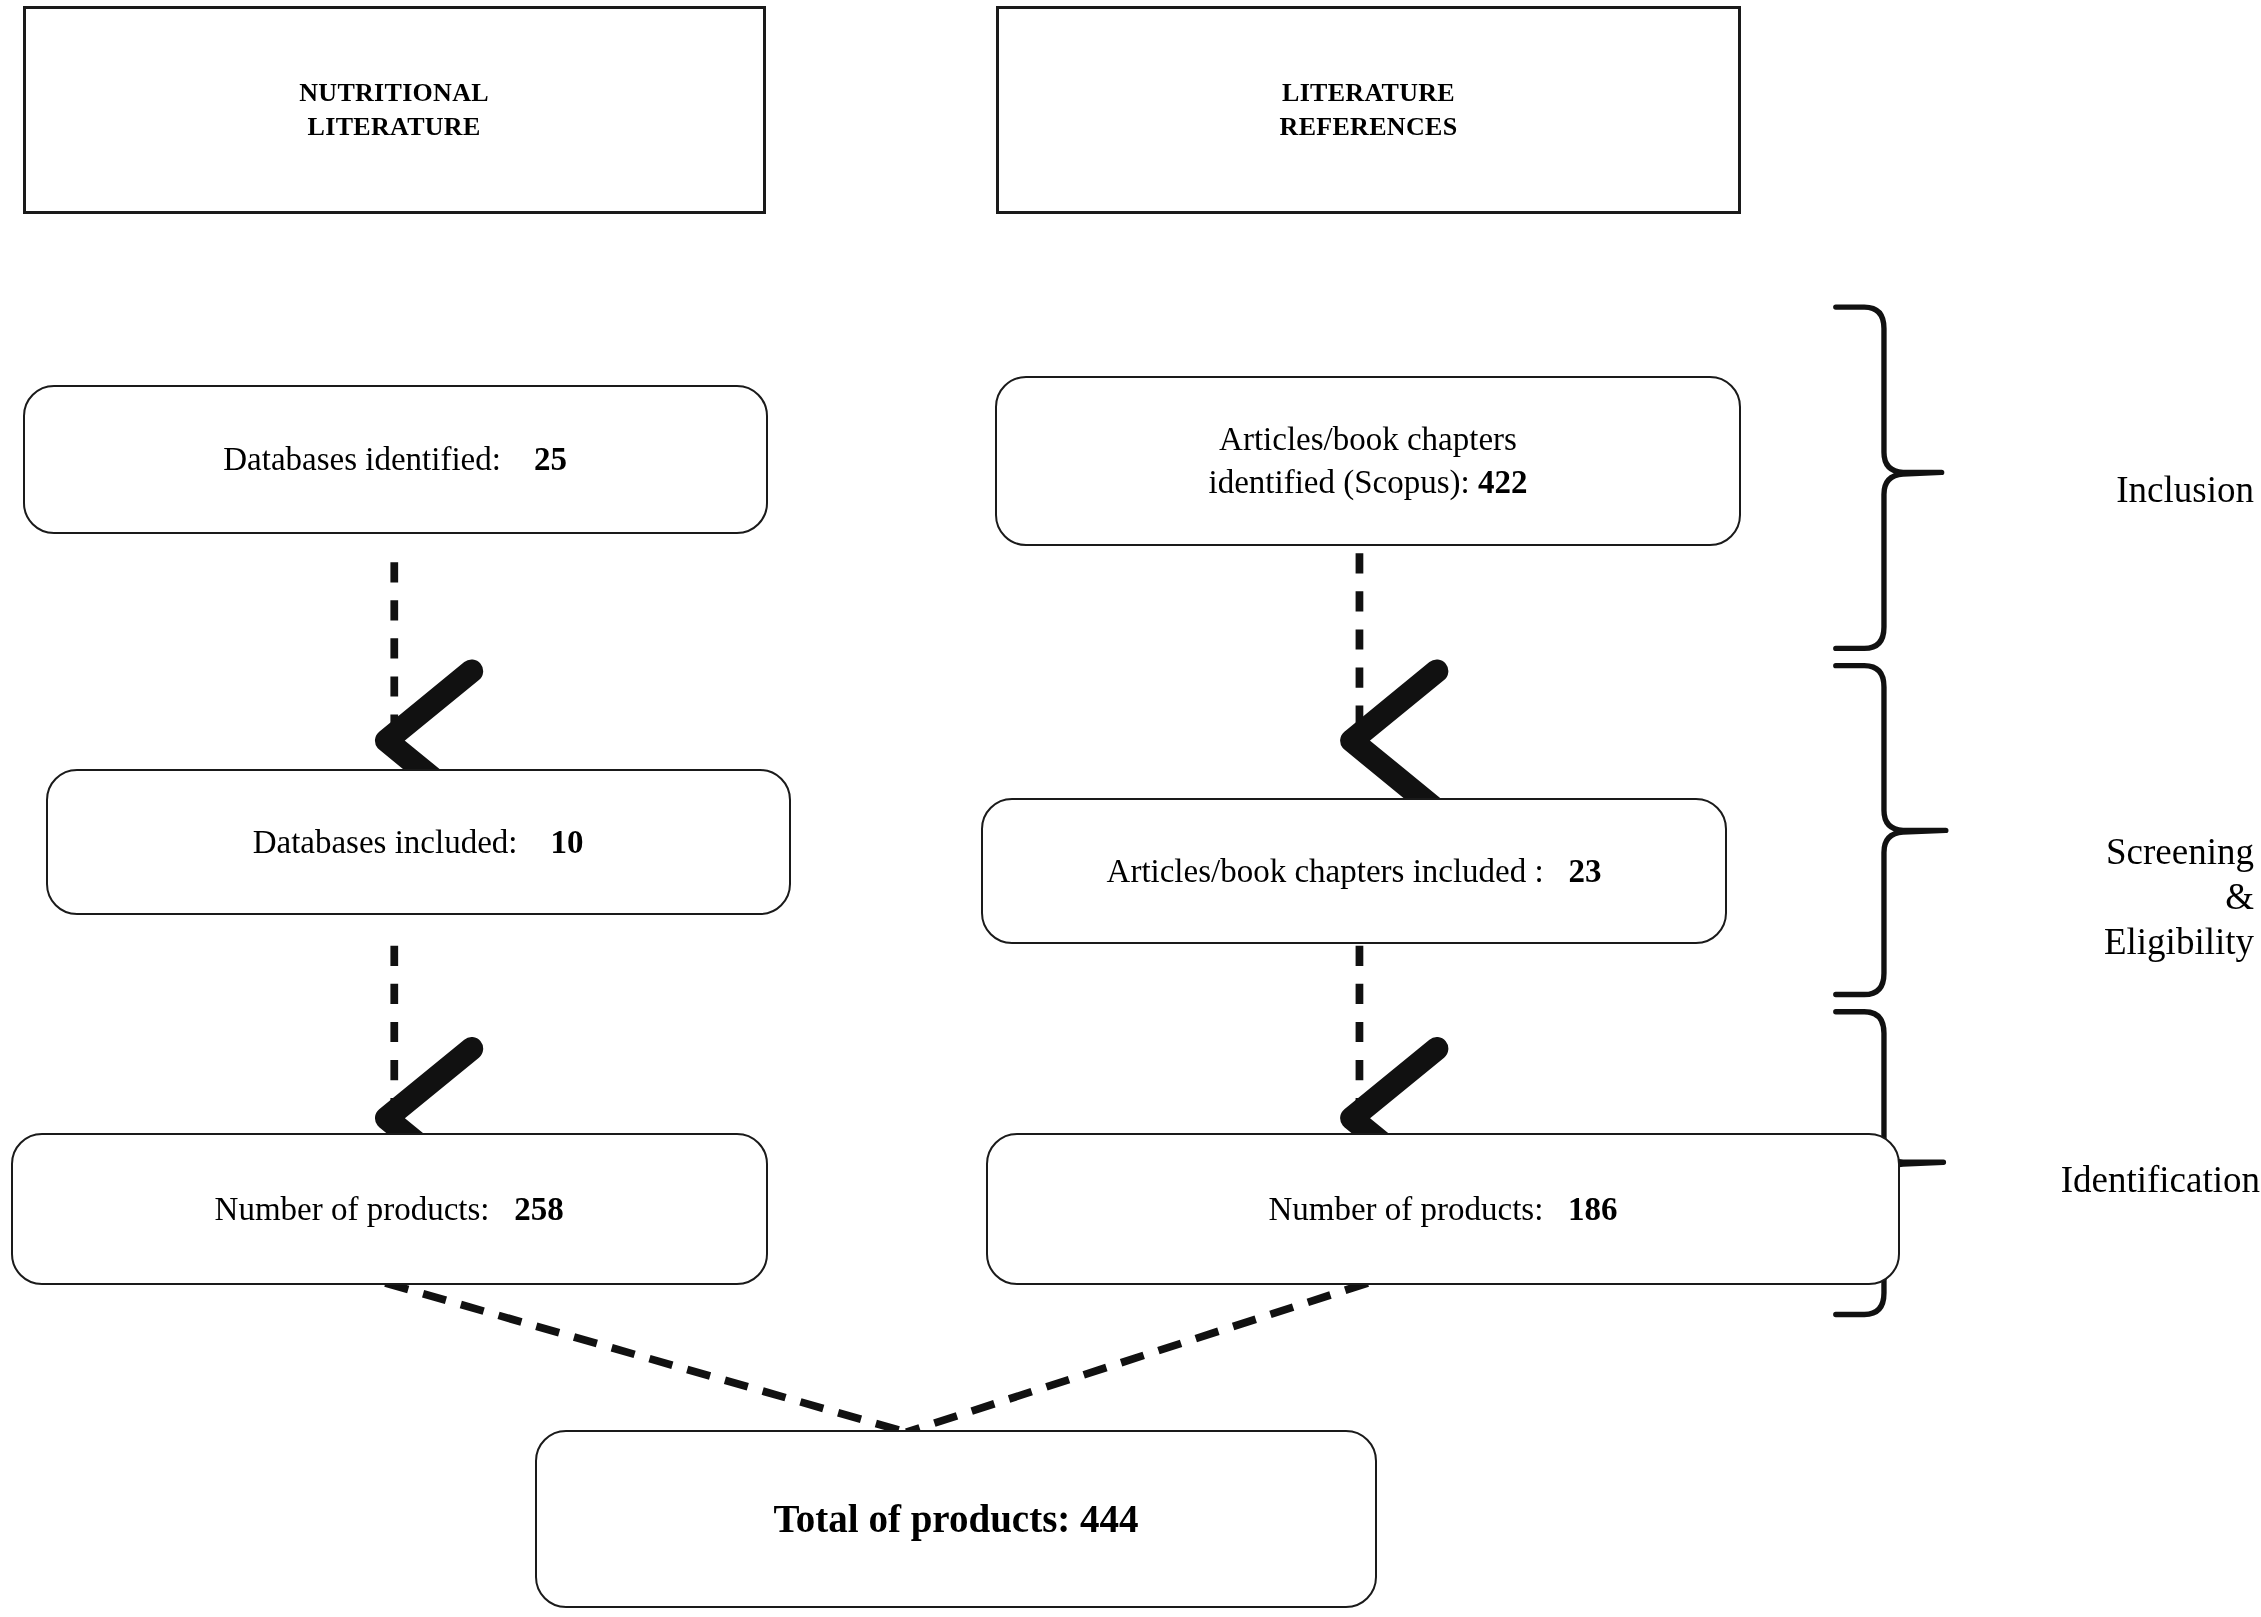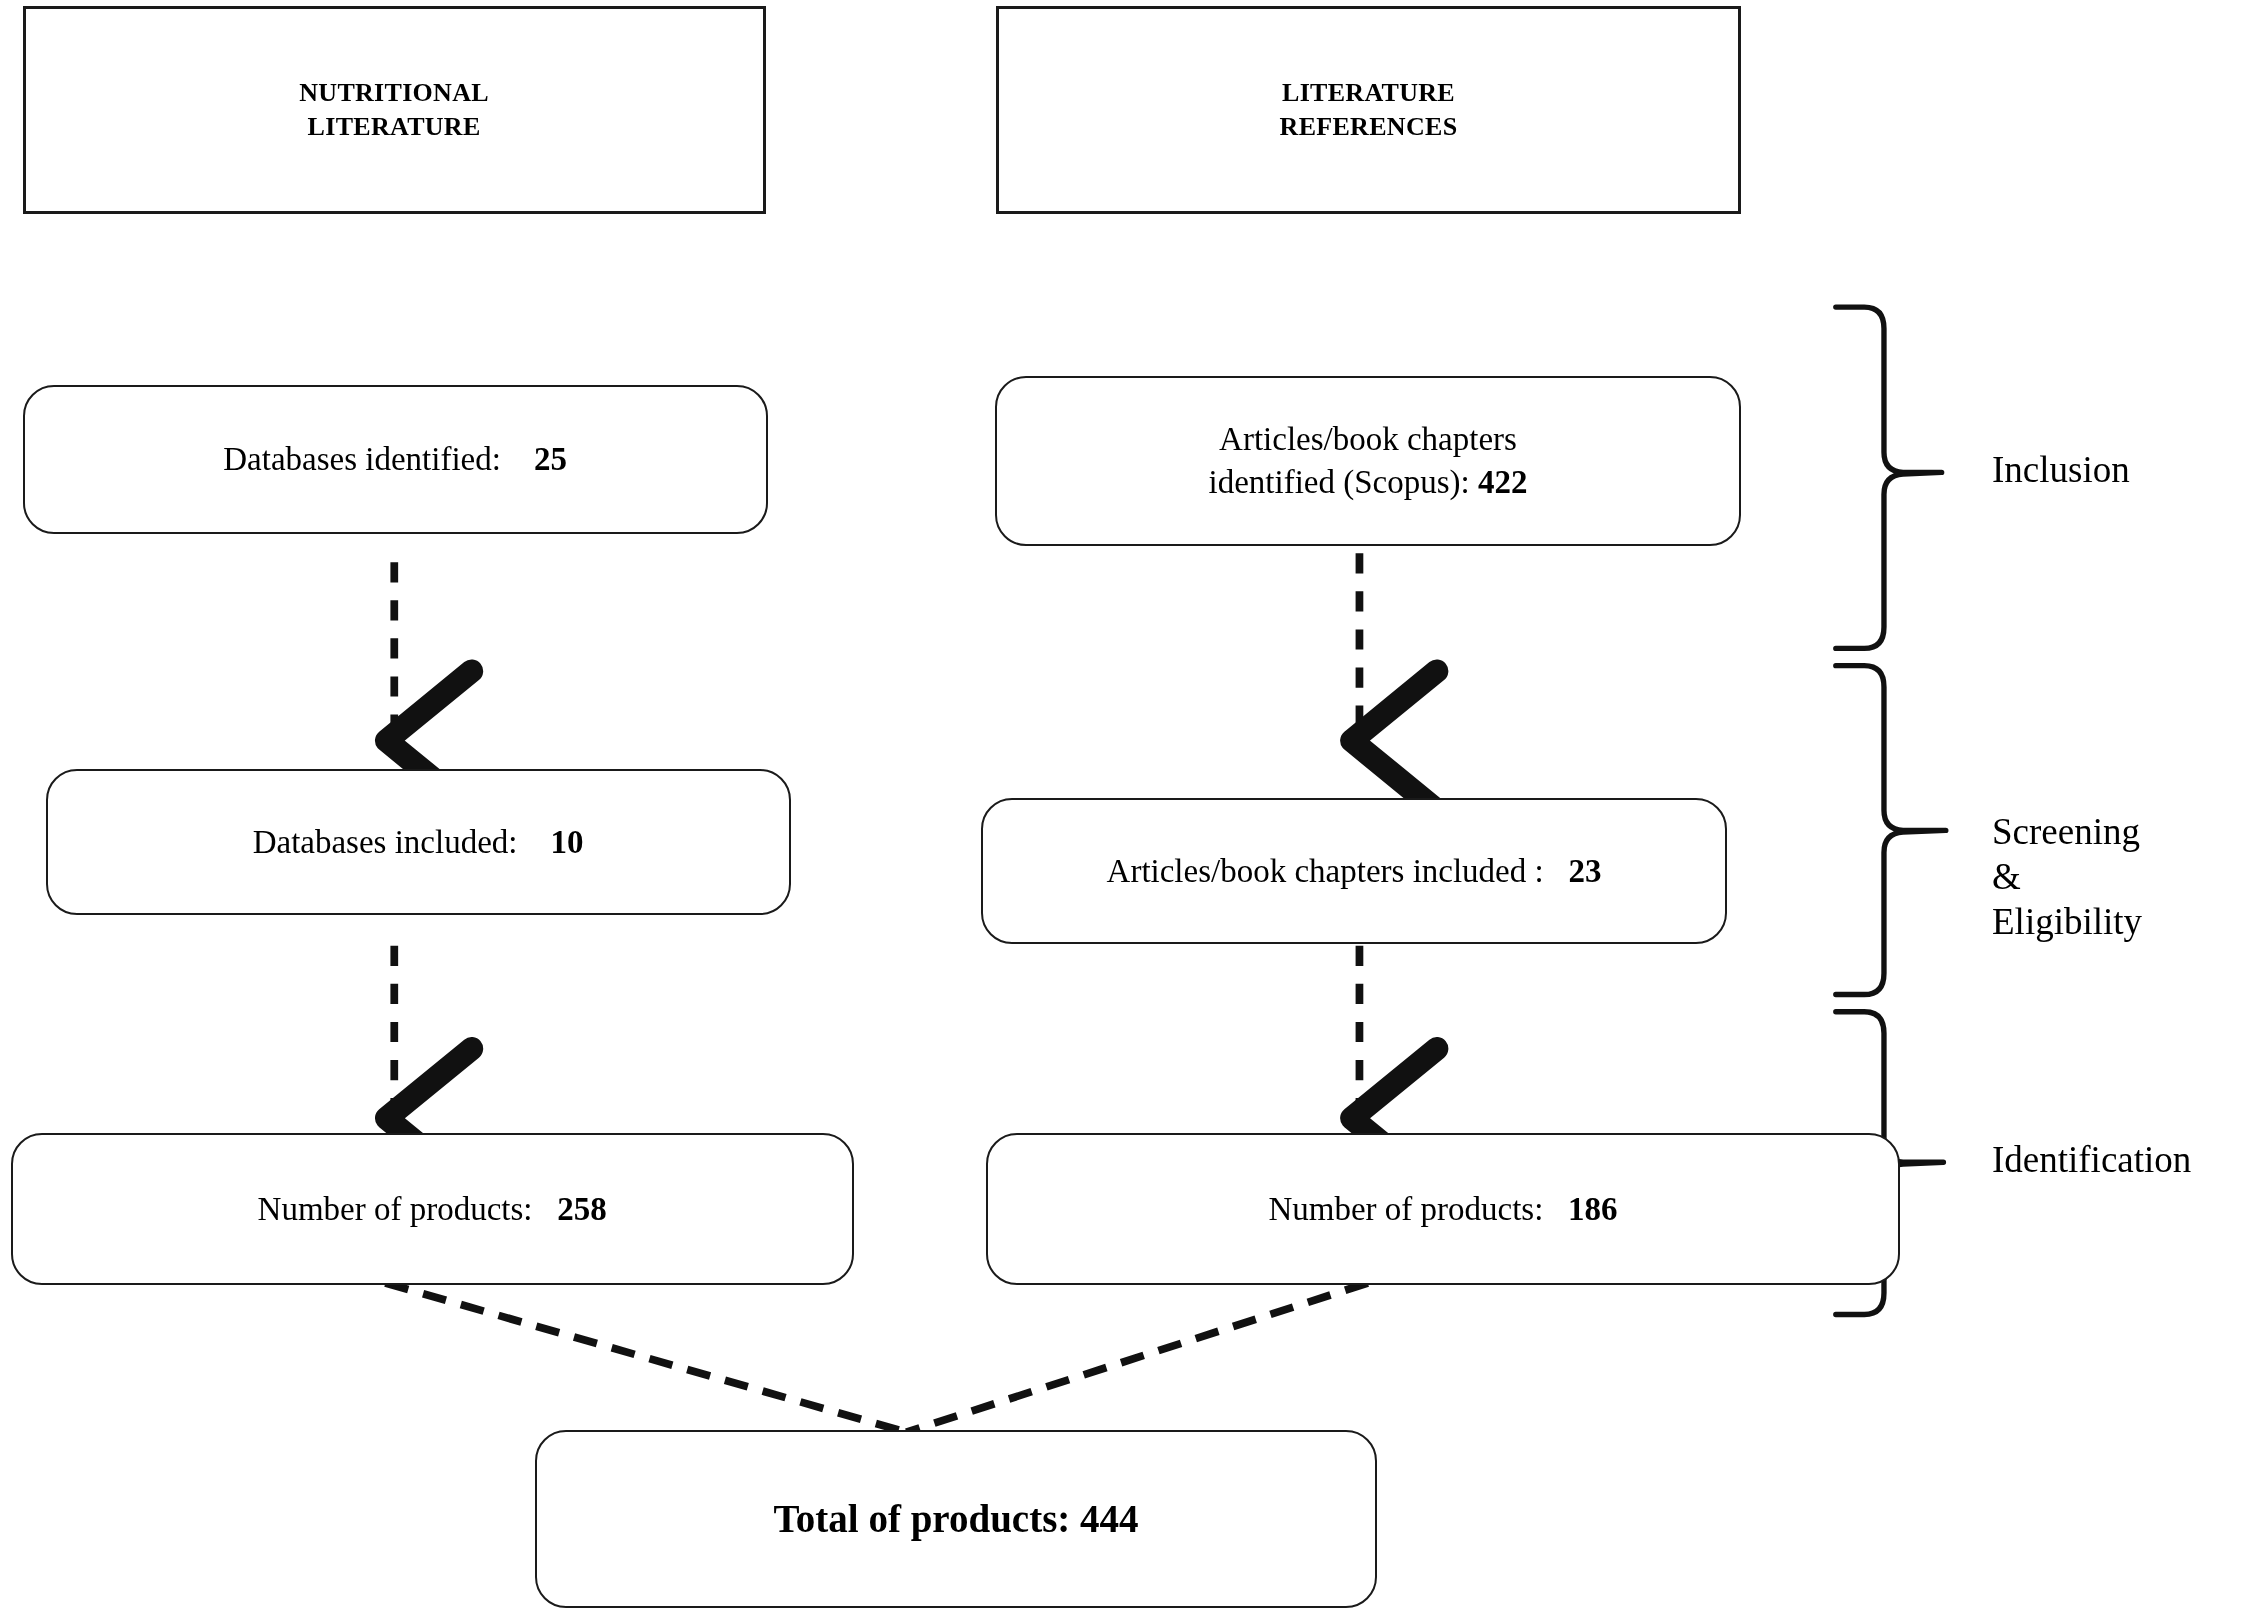--- a/index.html
+++ b/index.html
@@ -62,23 +62,24 @@
     left: 0;
     top: 0;
     width: 2261px;
     height: 1618px;
     pointer-events: none;
   }
 
   
   .stage-label {
     position: absolute;
-    text-align: left;
+    text-align: right;
     line-height: 1.22;
     white-space: pre-line;
+    margin-top: 20px;
   }
 </style>
 </head>
 <body>
 
 <div id="figure">
 
   <svg id="overlay" viewBox="0 0 3802 2720">
     <defs>
       <marker id="openArrow" markerWidth="26" markerHeight="26" refX="11" refY="13" orient="auto" markerUnits="strokeWidth">
@@ -148,21 +149,21 @@
   </div>
 
   <div class="node rounded t-body" style="left:981px; top:798px; width:746px; height:146px;">
     <span class="txt">
       <span>Articles/book chapters included :</span>
       <span>&nbsp;</span>
       <span class="bold">23</span>
     </span>
   </div>
 
-  <div class="node rounded t-body" style="left:10.7px; top:1133px; width:843px; height:152px;">
+  <div class="node rounded t-body" style="left:10.7px; top:1133px; width:757px; height:152px;">
     <span class="txt">
       <span>Number of products:</span>
       <span>&nbsp;</span>
       <span class="bold">258</span>
     </span>
   </div>
 
   <div class="node rounded t-body" style="left:986px; top:1133px; width:914px; height:152px;">
     <span class="txt">
       <span>Number of products:</span>

